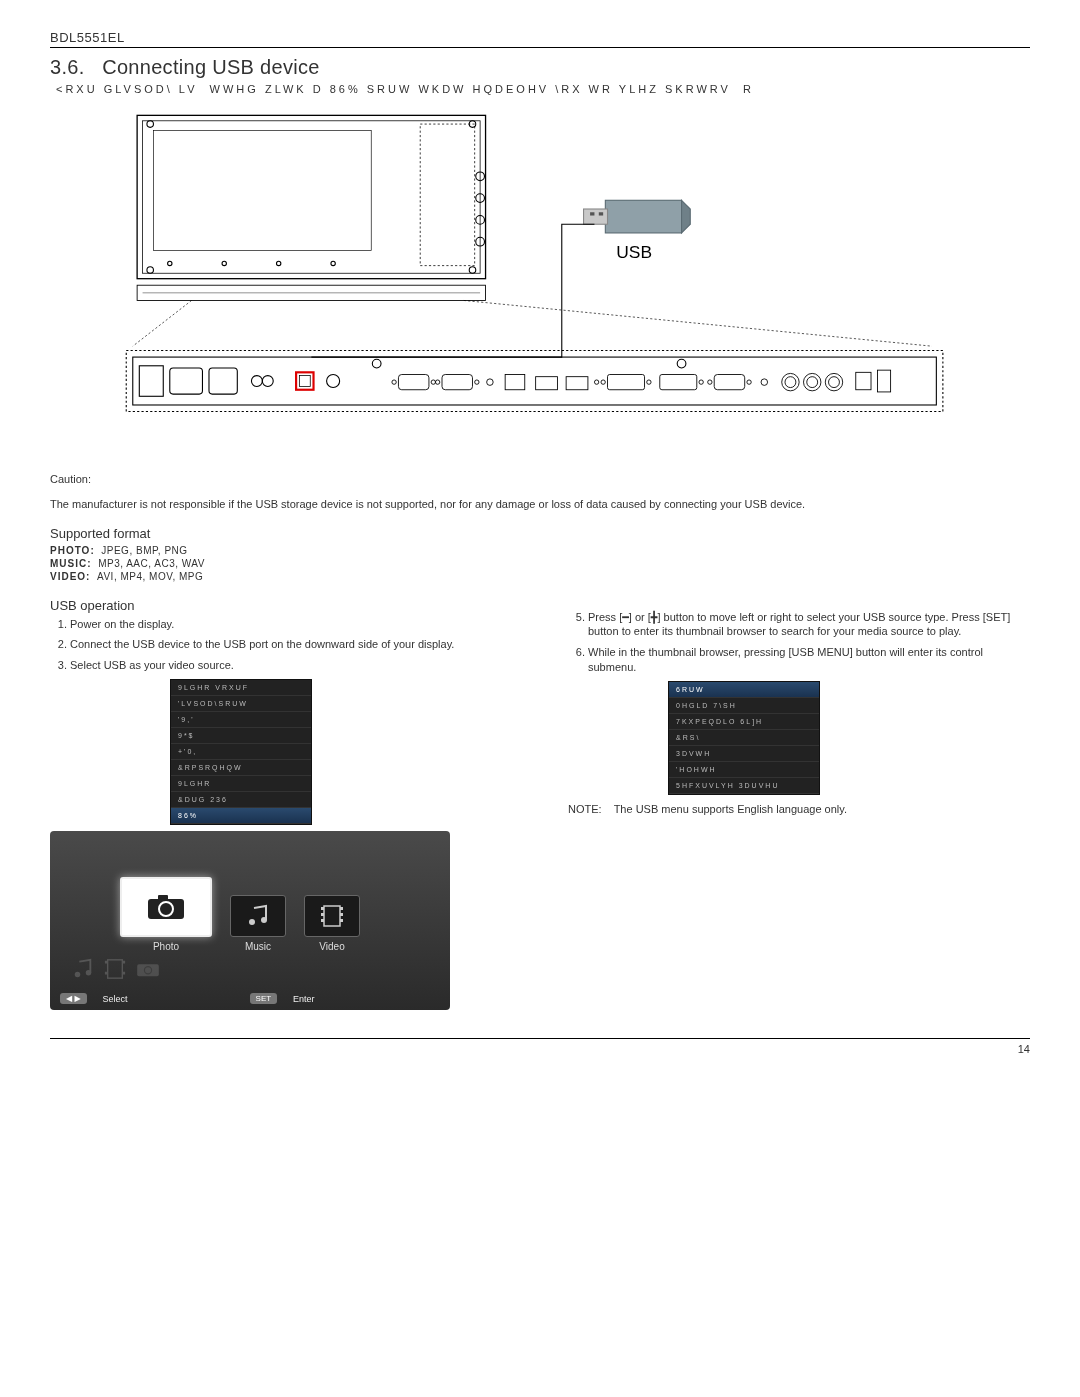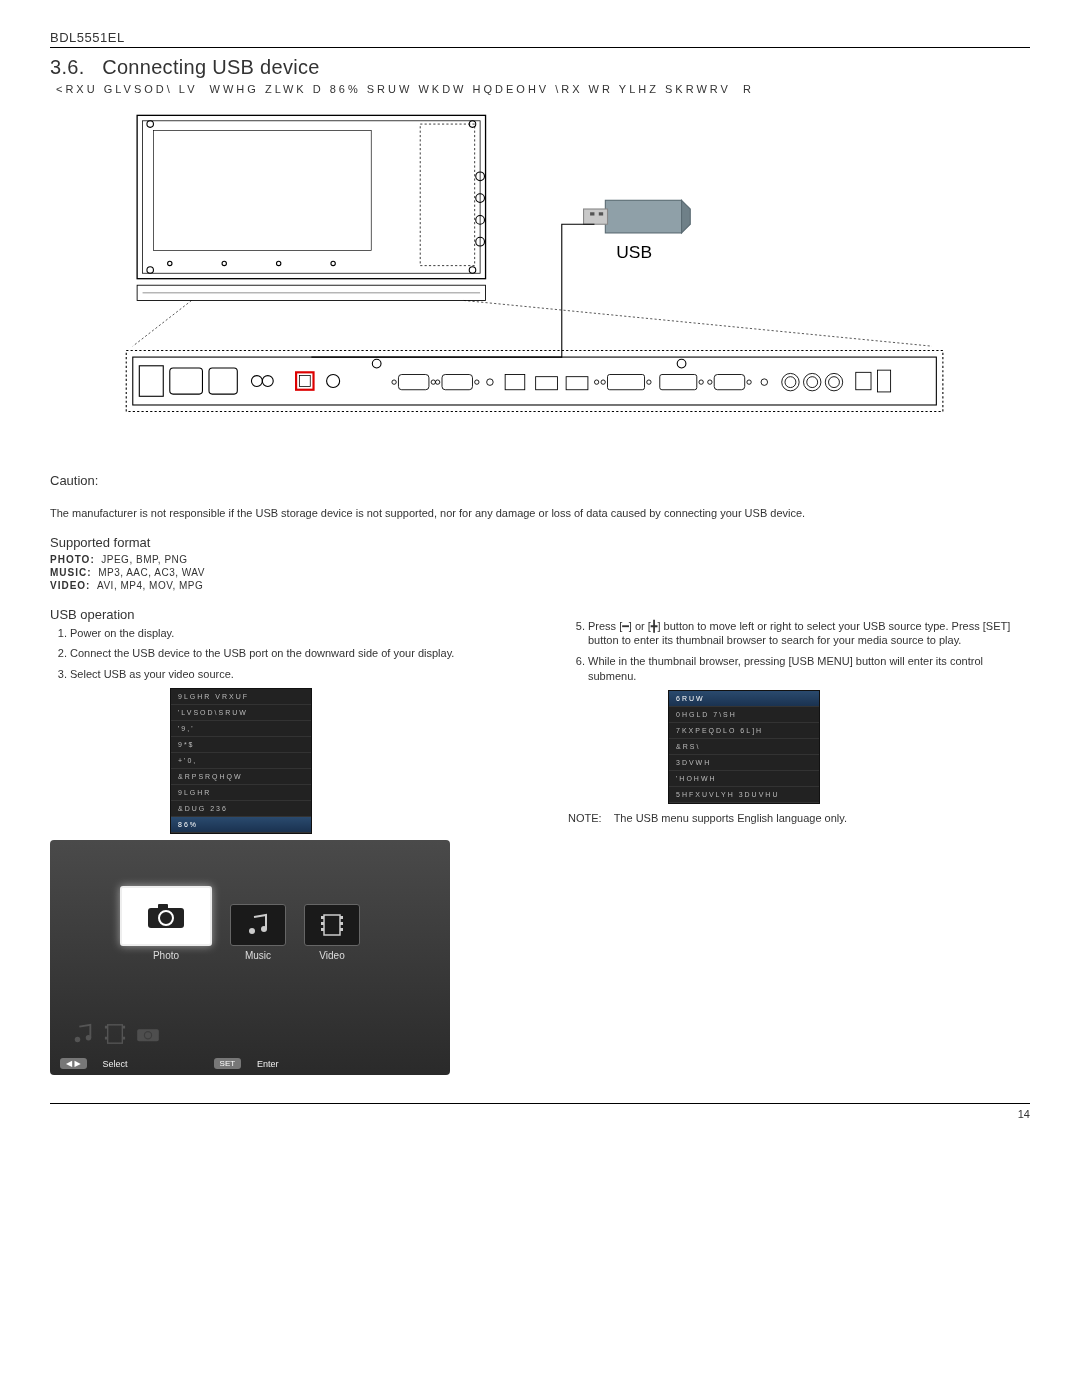--- a/index.html
+++ b/index.html
@@ -28,22 +28,22 @@
     letter-spacing: 3px;
     color: #333;
     margin: 4px 0 10px 6px;
     white-space: pre;
   }
   .diagram-area {
     width: 100%;
     margin: 6px 0 20px 0;
   }
   .caution-title {
-    font-size: 13px;
-    margin: 12px 0 18px 0;
+    font-size: 11px;
+    margin: 12px 0 12px 0;
   }
   .caution-body {
     font-size: 11px;
     line-height: 1.35;
     margin-bottom: 14px;
   }
   .supported-title, .usb-op-title {
     font-size: 13px;
     margin: 10px 0 4px 0;
   }
@@ -80,21 +80,21 @@
   .menu-item {
     font-size: 7px;
     letter-spacing: 2px;
     color: #bbb;
     padding: 4px 7px;
     border-bottom: 1px solid #333;
   }
   .menu-item.hl { background: linear-gradient(#2a4a6e,#1a3250); color: #fff; }
   .usb-main {
     width: 400px;
-    height: 235px;
+    height: 179px;
     background: linear-gradient(#4a4a4a,#2a2a2a);
     border-radius: 4px;
     margin: 6px 0 10px 0;
     position: relative;
     color: #ccc;
   }
   .usb-tiles {
     display: flex;
     gap: 18px;
     position: absolute;
@@ -363,21 +363,21 @@
           </svg>
         <svg width="24" height="18" viewBox="0 0 40 28">
             <rect x="2" y="6" width="36" height="20" rx="3" fill="#888"></rect>
             <circle cx="20" cy="16" r="6" fill="none" stroke="#555" stroke-width="2"></circle>
           </svg>
       </div>
 
       <div class="usb-bottom">
         <span class="pill">◀ ▶</span>
         <span>Select</span>
-        <span style="margin-left:70px" class="pill">SET</span>
+        <span style="margin-left:106px" class="pill">SET</span>
         <span>Enter</span>
       </div>
     </div>
   </div>
 
   <div class="col">
     <div style="height:18px"></div>
     <ol class="steps" start="5">
       <li>Press [━] or [╋] button to move left or right to select your USB source type. Press [SET] button to enter its thumbnail browser to search for your media source to play.</li>
       <li>While in the thumbnail browser, pressing [USB MENU] button will enter its control submenu.</li>

